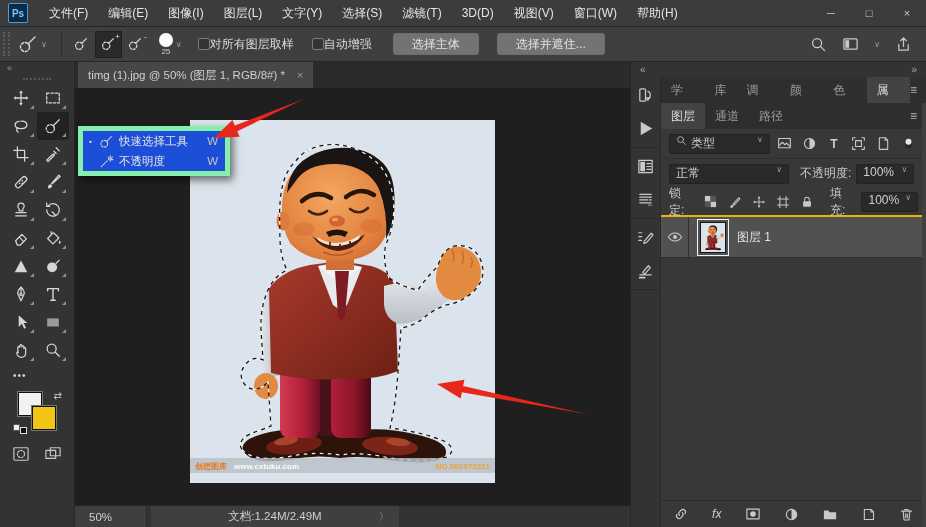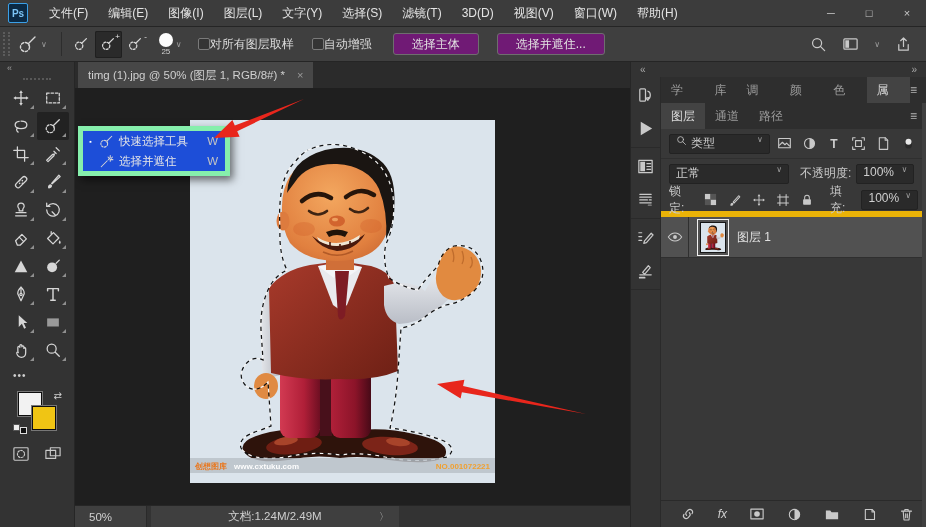--- a/index.html
+++ b/index.html
@@ -19,21 +19,21 @@
 .modebtn{width:27px;height:27px;display:flex;align-items:center;justify-content:center;position:relative;border-radius:2px}
 .modebtn.active{background:#2a2a2a;box-shadow:inset 0 0 0 1px #1f1f1f}
 .badge{position:absolute;top:1px;right:2px;font-size:8px;color:#e8e8e8}
 .brushctl{display:flex;align-items:center;margin:0 10px;gap:3px}
 .brushpic{display:flex;flex-direction:column;align-items:center}
 .brushdot{width:14px;height:14px;border-radius:50%;background:#fdfdfd}
 .brushsz{font-size:8px;color:#cfcfcf;line-height:9px}
 .chev{color:#9d9d9d;font-size:8px}
 .cbwrap{display:flex;align-items:center;margin:0 12px 0 6px;color:#dcdcdc}
 .cb{width:12px;height:12px;background:#343434;border:1px solid #7a7a7a;border-radius:2px}
-.obbtn{background:#701a75;border:1px solid #6e6e6e;border-radius:3px;height:22px;padding:0 18px;display:flex;align-items:center;color:#e2e2e2;margin:0 9px}
+.obbtn{background:#737373;border:1px solid #6e6e6e;border-radius:3px;height:22px;padding:0 18px;display:flex;align-items:center;color:#e2e2e2;margin:0 9px}
 .obright{margin-left:auto;display:flex;align-items:center;gap:15px;padding-right:14px}
 
 .main{flex:1;display:flex;min-height:0}
 .toolbar{width:75px;background:#333;border-right:1px solid #262626;flex:0 0 auto;display:flex;flex-direction:column;align-items:center}
 .tbhead{width:100%;height:13px;color:#9a9a9a;font-size:9px;padding-left:7px;line-height:13px}
 .tbgrip{width:28px;border-top:2px dotted #585858;margin:3px 0 4px}
 .tools{display:grid;grid-template-columns:32px 32px}
 .tool{height:28px;display:flex;align-items:center;justify-content:center;position:relative}
 .tool.active{background:#222;border-radius:2px}
 .fly{position:absolute;right:3px;bottom:3px;width:0;height:0;border-left:4px solid transparent;border-bottom:4px solid #8f8f8f}
@@ -75,33 +75,33 @@
 .ptab.active{background:#434343;color:#dcdcdc}
 .pmenu{margin-left:auto;padding-right:9px;line-height:26px;color:#b5b5b5;font-size:12px}
 .prow{display:flex;align-items:center;padding:0 8px;gap:5px;flex:0 0 auto}
 .filterrow{height:30px;border-bottom:1px solid #2f2f2f}
 .field{background:#2a2a2a;border:1px solid #222;border-radius:2px;height:20px;display:flex;align-items:flex-start;padding:0 6px;gap:4px;color:#cfcfcf}
 .f-type{width:102px}
 .f-blend{width:120px}
 .f-val{width:58px;justify-content:space-between}
 .fbtn{width:20px;height:20px;display:flex;align-items:center;justify-content:center;color:#cfcfcf}
 .blendrow{height:29px}
-.lockrow{height:29px;border-bottom:6px solid #eab308}
+.lockrow{height:29px;border-bottom:2px solid #eab308}
 .plabel{color:#c9c9c9}
 .layerlist{flex:1;display:flex;flex-direction:column;min-height:0}
 .layerrow{height:41px;display:flex;align-items:center;border-bottom:1px solid #2f2f2f;flex:0 0 auto}
 .layerrow.selected{background:#515151}
 .eyebox{width:28px;height:100%;border-right:1px solid #2f2f2f;display:flex;align-items:center;justify-content:center}
 .thumbwrap{margin:0 10px;position:relative;width:28px;height:33px;display:flex;align-items:center;justify-content:center}
 .thumb{width:26px;height:31px;border:1px solid #161616;background:#dbe4ec;overflow:hidden}
 .selected .thumbwrap{outline:1px solid #f2f2f2;outline-offset:1px}
 .lname{color:#e0e0e0}
 .llock{margin-left:auto;margin-right:12px}
 .layerspacer{flex:1}
-.layerbottom{height:27px;border-top:1px solid #2a2a2a;display:flex;align-items:center;justify-content:flex-end;gap:22px;padding:0 12px;flex:0 0 auto}
+.layerbottom{height:27px;border-top:1px solid #2a2a2a;display:flex;align-items:center;justify-content:space-between;gap:22px;padding:0 12px;flex:0 0 auto}
 .fxlabel{color:#cfcfcf;font-style:italic;font-size:12px}
 .pscroll{position:absolute;right:0;top:26px;bottom:0;width:4px;background:#404040}
 
 .arrows{position:absolute;inset:0;pointer-events:none;z-index:40}
 .ic{display:inline-flex;align-items:center;justify-content:center}
 svg.tsvg{stroke:#d6d6d6;fill:none;stroke-width:1.4;stroke-linecap:round;stroke-linejoin:round}
 svg.ssvg{stroke:#c9c9c9;fill:none;stroke-width:1.3;stroke-linecap:round;stroke-linejoin:round}
 </style>
 </head>
 <body>
@@ -468,21 +468,21 @@
             <span class="flysc">W</span>
           </div>
           <div class="flyrow">
             <span class="flybullet"></span>
             <span class="ic">
               <svg class="tsvg" width="15" height="15" viewBox="0 0 20 20">
                   <path d="M3 17l8-8M12.5 7.5l1.8-1.8"></path>
                   <path d="M15 2v2.6M12 4l1.8 1.8M18 4l-1.8 1.8M15 9.5V7M18.5 7.5h-2.2"></path>
                 </svg>
             </span>
-            <span>选择并遮住</span>
+            <span>不透明度</span>
             <span class="flysc">W</span>
           </div>
         </div>
       </div>
       <div class="statusbar">
         <div class="zoomfield">50%</div>
         <div class="docband">
           <span>文档:1.24M/2.49M</span>
           <span class="docchev">〉</span>
         </div>

